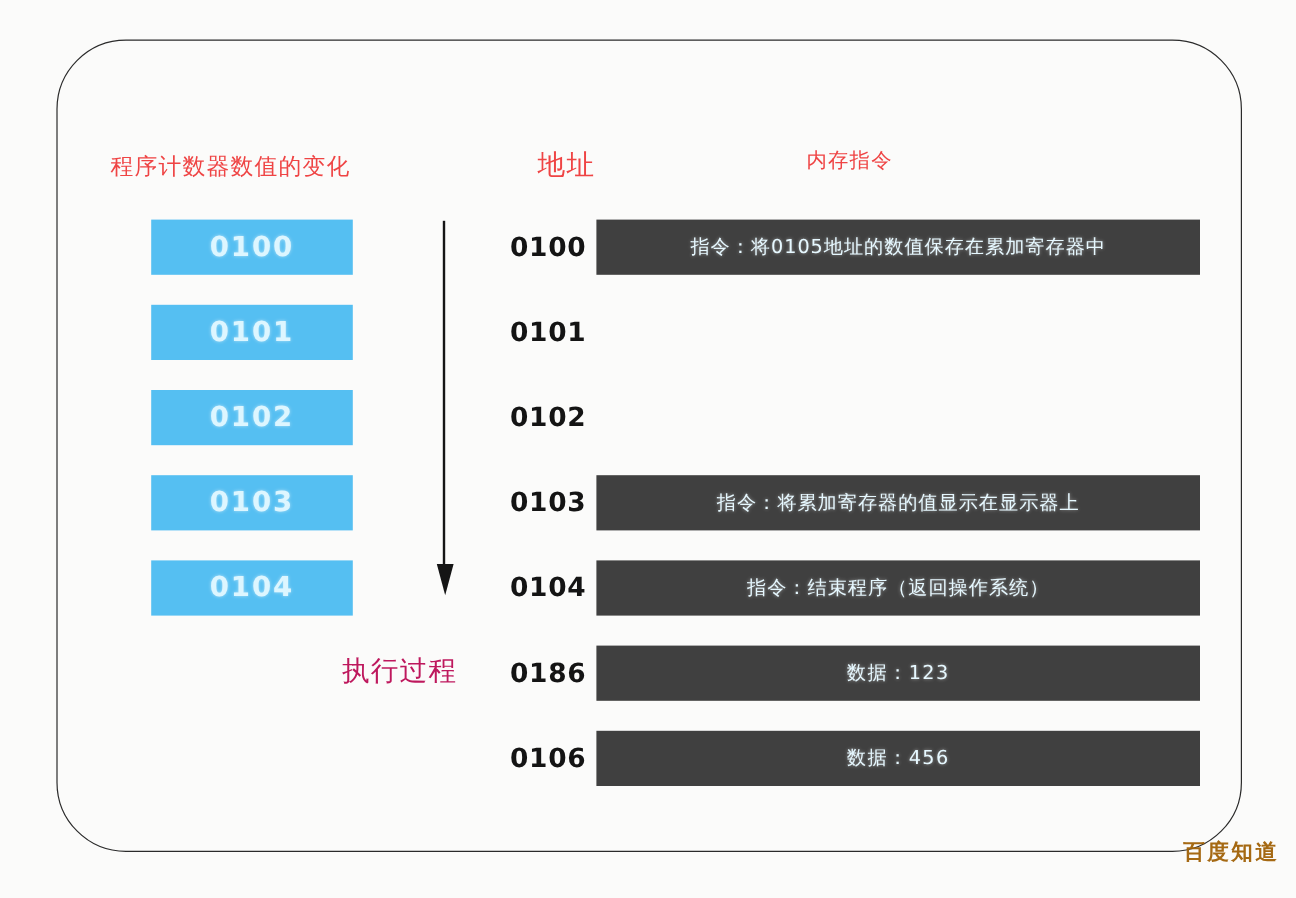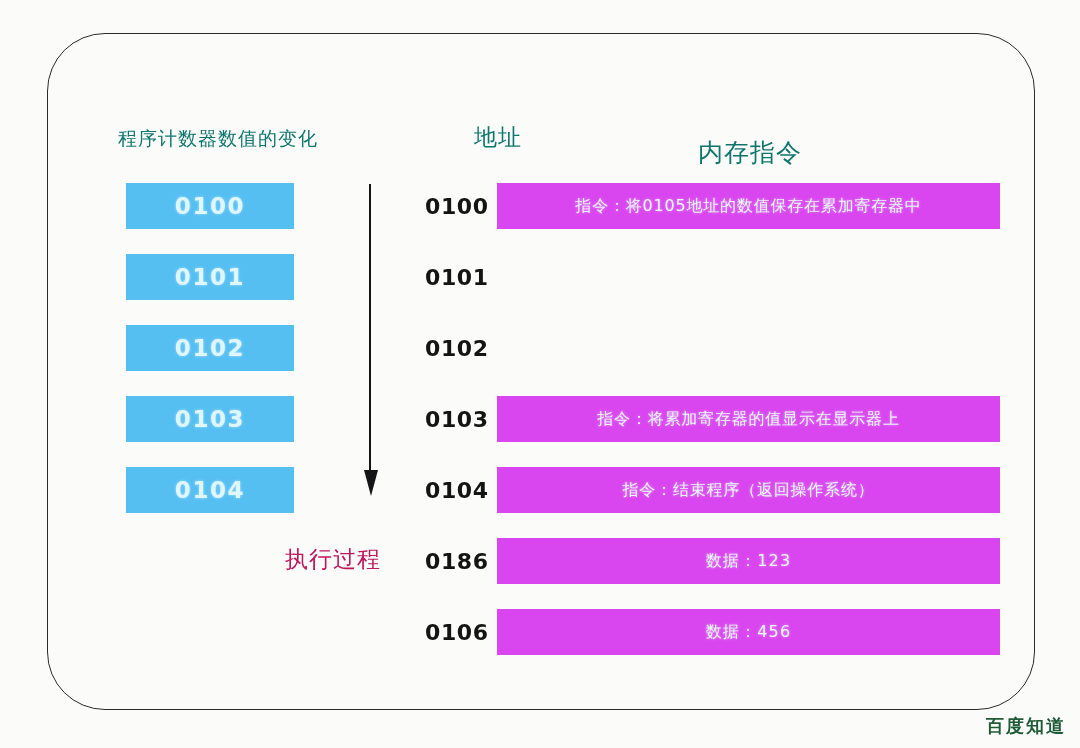--- a/index.html
+++ b/index.html
@@ -24,30 +24,29 @@
     height: 677px;
     border: 1.6px solid #2b2b2b;
     border-radius: 58px;
     box-sizing: border-box;
     background: transparent;
   }
 
   
   .col-header {
     position: absolute;
-    color: #0f766e;
+    color: #ef4444;
     font-size: 21px;
     font-weight: 500;
     letter-spacing: 1px;
     white-space: nowrap;
-    margin-left: 26px;
   }
   #header-pc   { left: 92px;  top: 126px; font-size: 19px; }
   #header-addr { left: 448px; top: 122px; font-size: 23px; }
-  #header-mem  { left: 672px; top: 136px; font-size: 25px; }
+  #header-mem  { left: 672px; top: 122px; font-size: 17px; }
 
   
   #pc-column {
     position: absolute;
     left: 126px;
     top: 183px;
     width: 168px;
   }
   .pc-box {
     width: 168px;
@@ -118,44 +117,44 @@
     width: 72px;
     flex: 0 0 72px;
     color: #141414;
     font-size: 22px;
     font-weight: 700;
     letter-spacing: 0.6px;
   }
   .mem-box {
     flex: 1 1 auto;
     height: 46px;
-    background: #d946ef;
+    background: #404040;
     display: flex;
     align-items: center;
     justify-content: center;
     color: #e6f8ff;
     font-size: 16px;
     letter-spacing: 0.8px;
     text-shadow: 0 0 3px rgba(255,255,255,0.5);
     white-space: nowrap;
   }
   .mem-box.data-box {
     font-size: 16px;
     letter-spacing: 1.2px;
     text-align: center;
   }
 
   
   #watermark {
     position: absolute;
     right: 14px;
-    bottom: 10px;
+    bottom: 26px;
     font-size: 18px;
     font-weight: 700;
-    color: #14532d;
+    color: #a16207;
     letter-spacing: 2px;
     opacity: 0.95;
   }
 </style>
 </head>
 <body>
 
 <div id="card"></div>
 
 <div class="col-header" id="header-pc">程序计数器数值的变化</div>

